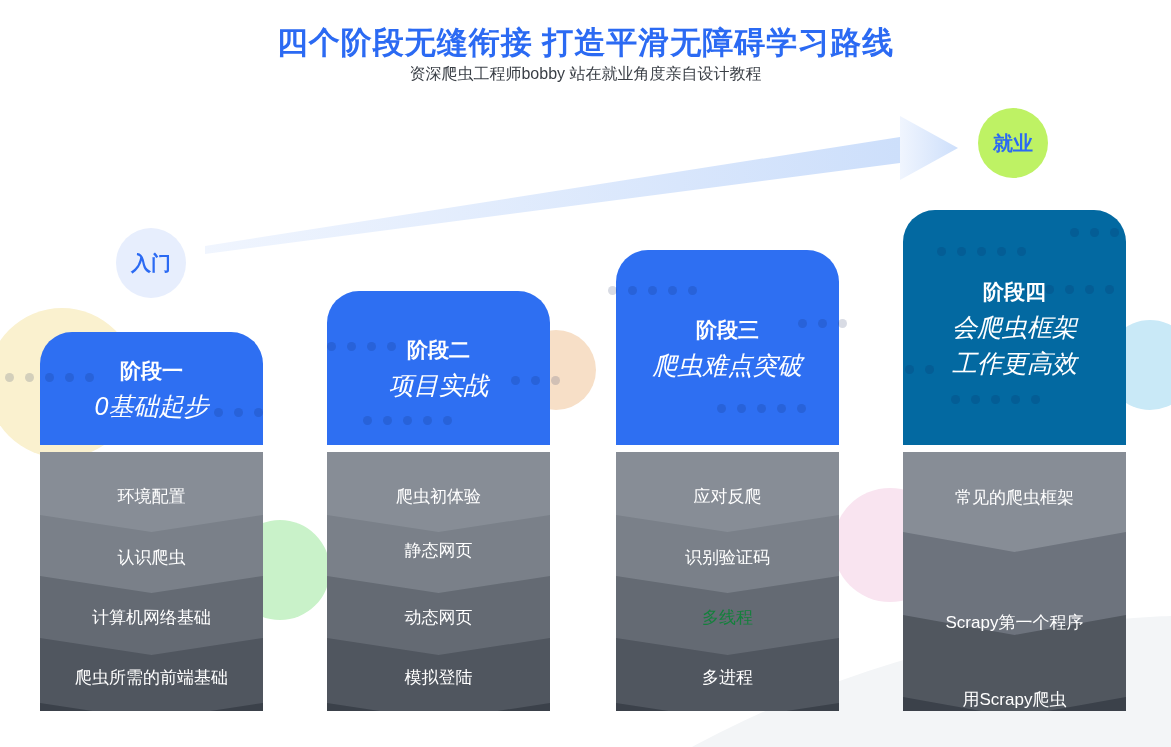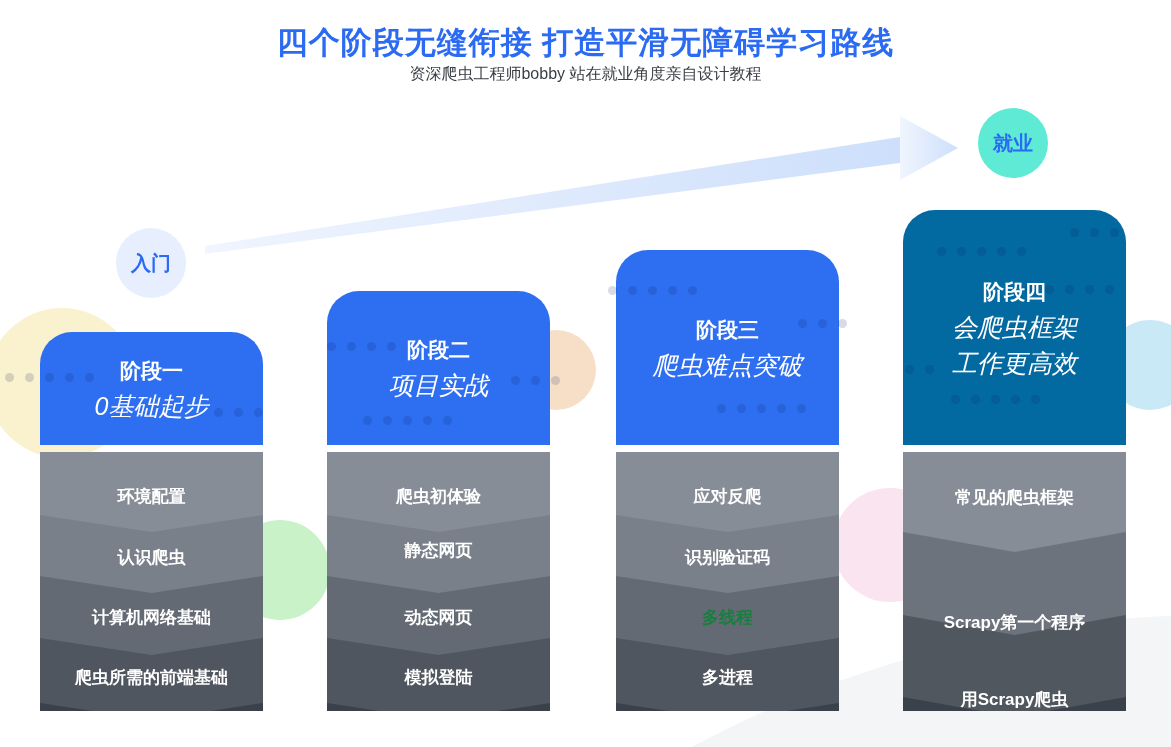--- a/index.html
+++ b/index.html
@@ -37,21 +37,21 @@
     color:#fff;text-align:center;
   }
   .stage-name{font-size:21px;font-weight:700;line-height:34px;position:relative;z-index:2;}
   .stage-tagline{font-size:25px;font-weight:400;line-height:36px;white-space:pre-line;position:relative;z-index:2;font-style:italic;}
   .dot-row{position:absolute;display:flex;gap:11px;z-index:1;}
   .dot{width:9px;height:9px;border-radius:50%;background:rgba(15,30,85,0.16);}
   .stage-list{position:absolute;left:0;top:452px;width:100%;height:259px;overflow:hidden;}
   .band{position:absolute;left:0;width:100%;}
   .stage-item{
     position:absolute;left:0;right:0;text-align:center;color:#fff;
-    font-size:17px;font-weight:700;line-height:22px;white-space:pre-line;z-index:5;
+    font-size:17px;font-weight:400;line-height:22px;white-space:pre-line;z-index:5;
   }
 </style>
 </head>
 <body>
 
 <div class="canvas">
 
   <div class="bottom-arc" style="background: rgb(243, 245, 247);"></div>
   <div class="deco" style="left: -13px; top: 308px; width: 150px; height: 150px; background: rgb(250, 241, 207);"></div>
   <div class="deco" style="left: 230px; top: 520px; width: 100px; height: 100px; background: rgb(201, 242, 201);"></div>
@@ -69,21 +69,21 @@
         <stop id="arrowStop2" offset="100%" stop-color="#cddffb"></stop>
       </linearGradient>
     </defs>
     <polygon points="25,146 720,37 720,63 25,154" fill="url(#arrowGrad)"></polygon>
     <polygon points="720,16 778,48 720,80" fill="url(#arrowGrad)"></polygon>
   </svg>
 
   <div class="journey-circle journey-start" style="background: rgb(231, 238, 253);">
     <span style="color: rgb(43, 106, 243);">入门</span>
   </div>
-  <div class="journey-circle journey-end" style="background: #5eead4;">
+  <div class="journey-circle journey-end" style="background: #bef264;">
     <span style="color: rgb(43, 106, 243);">就业</span>
   </div>
 
   <div id="stages">
       <div class="stage" style="left: 40px;">
         <div class="stage-card" style="top: 332px; height: 113px; background: rgb(46, 111, 242);">
           <div class="dot-row" style="left: -35px; top: 41px;">
             <span class="dot"></span>
             <span class="dot"></span>
             <span class="dot"></span>

